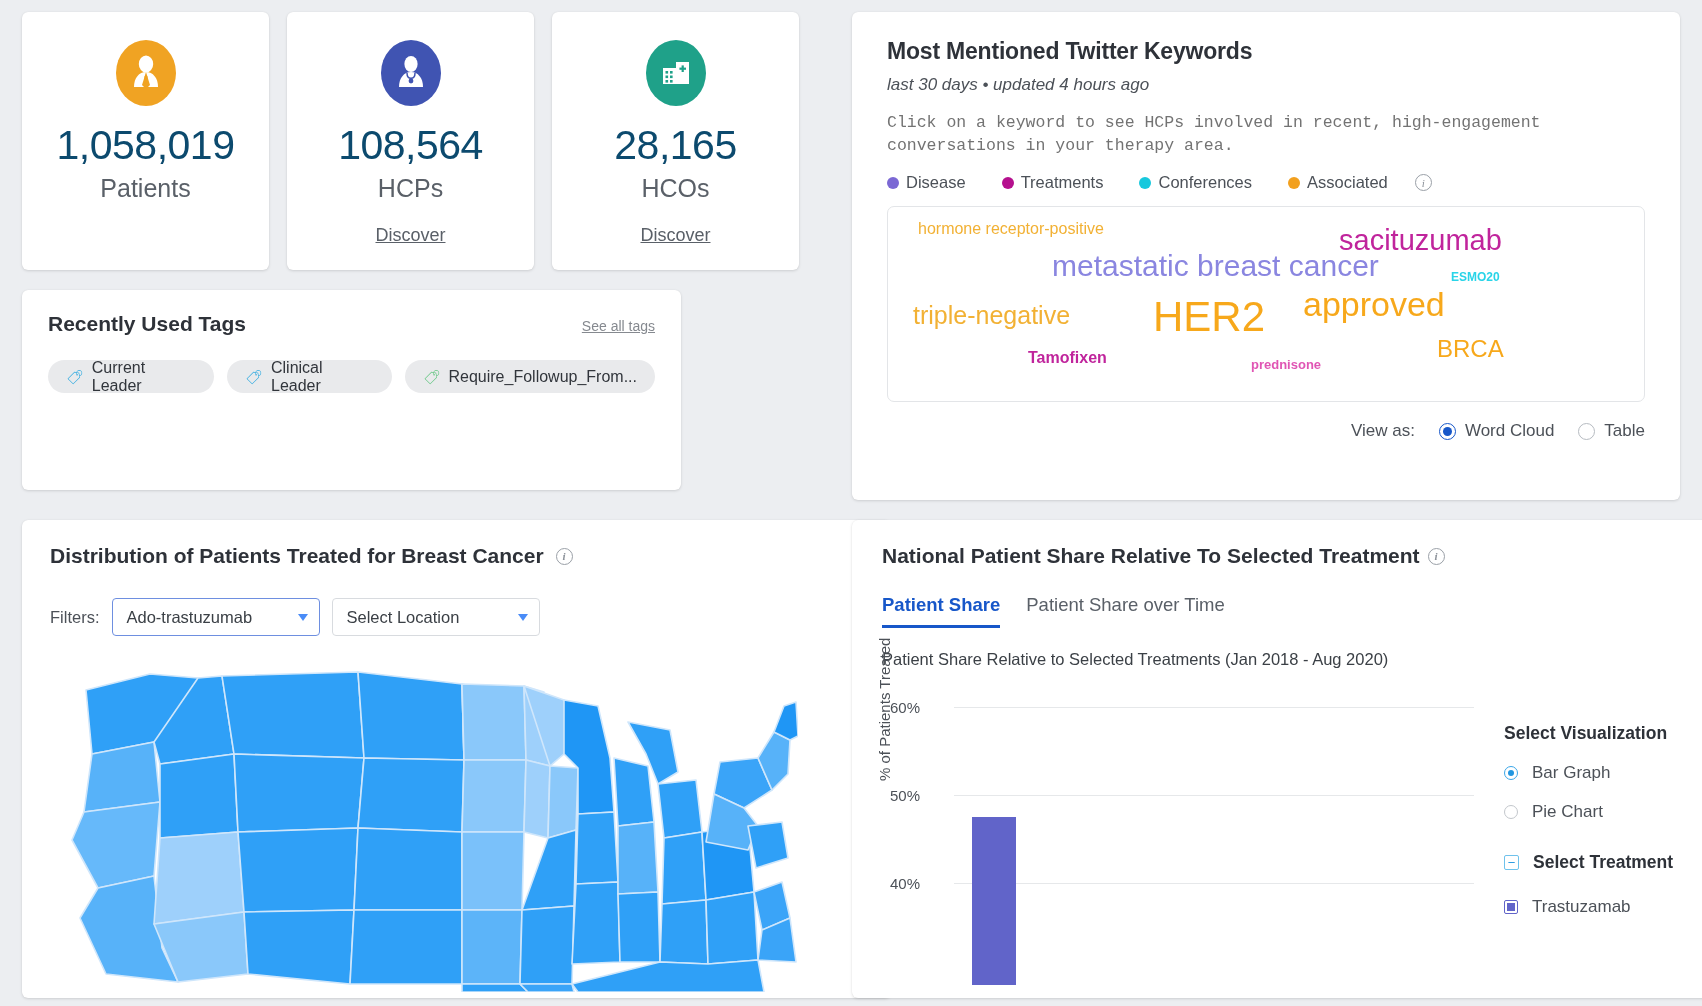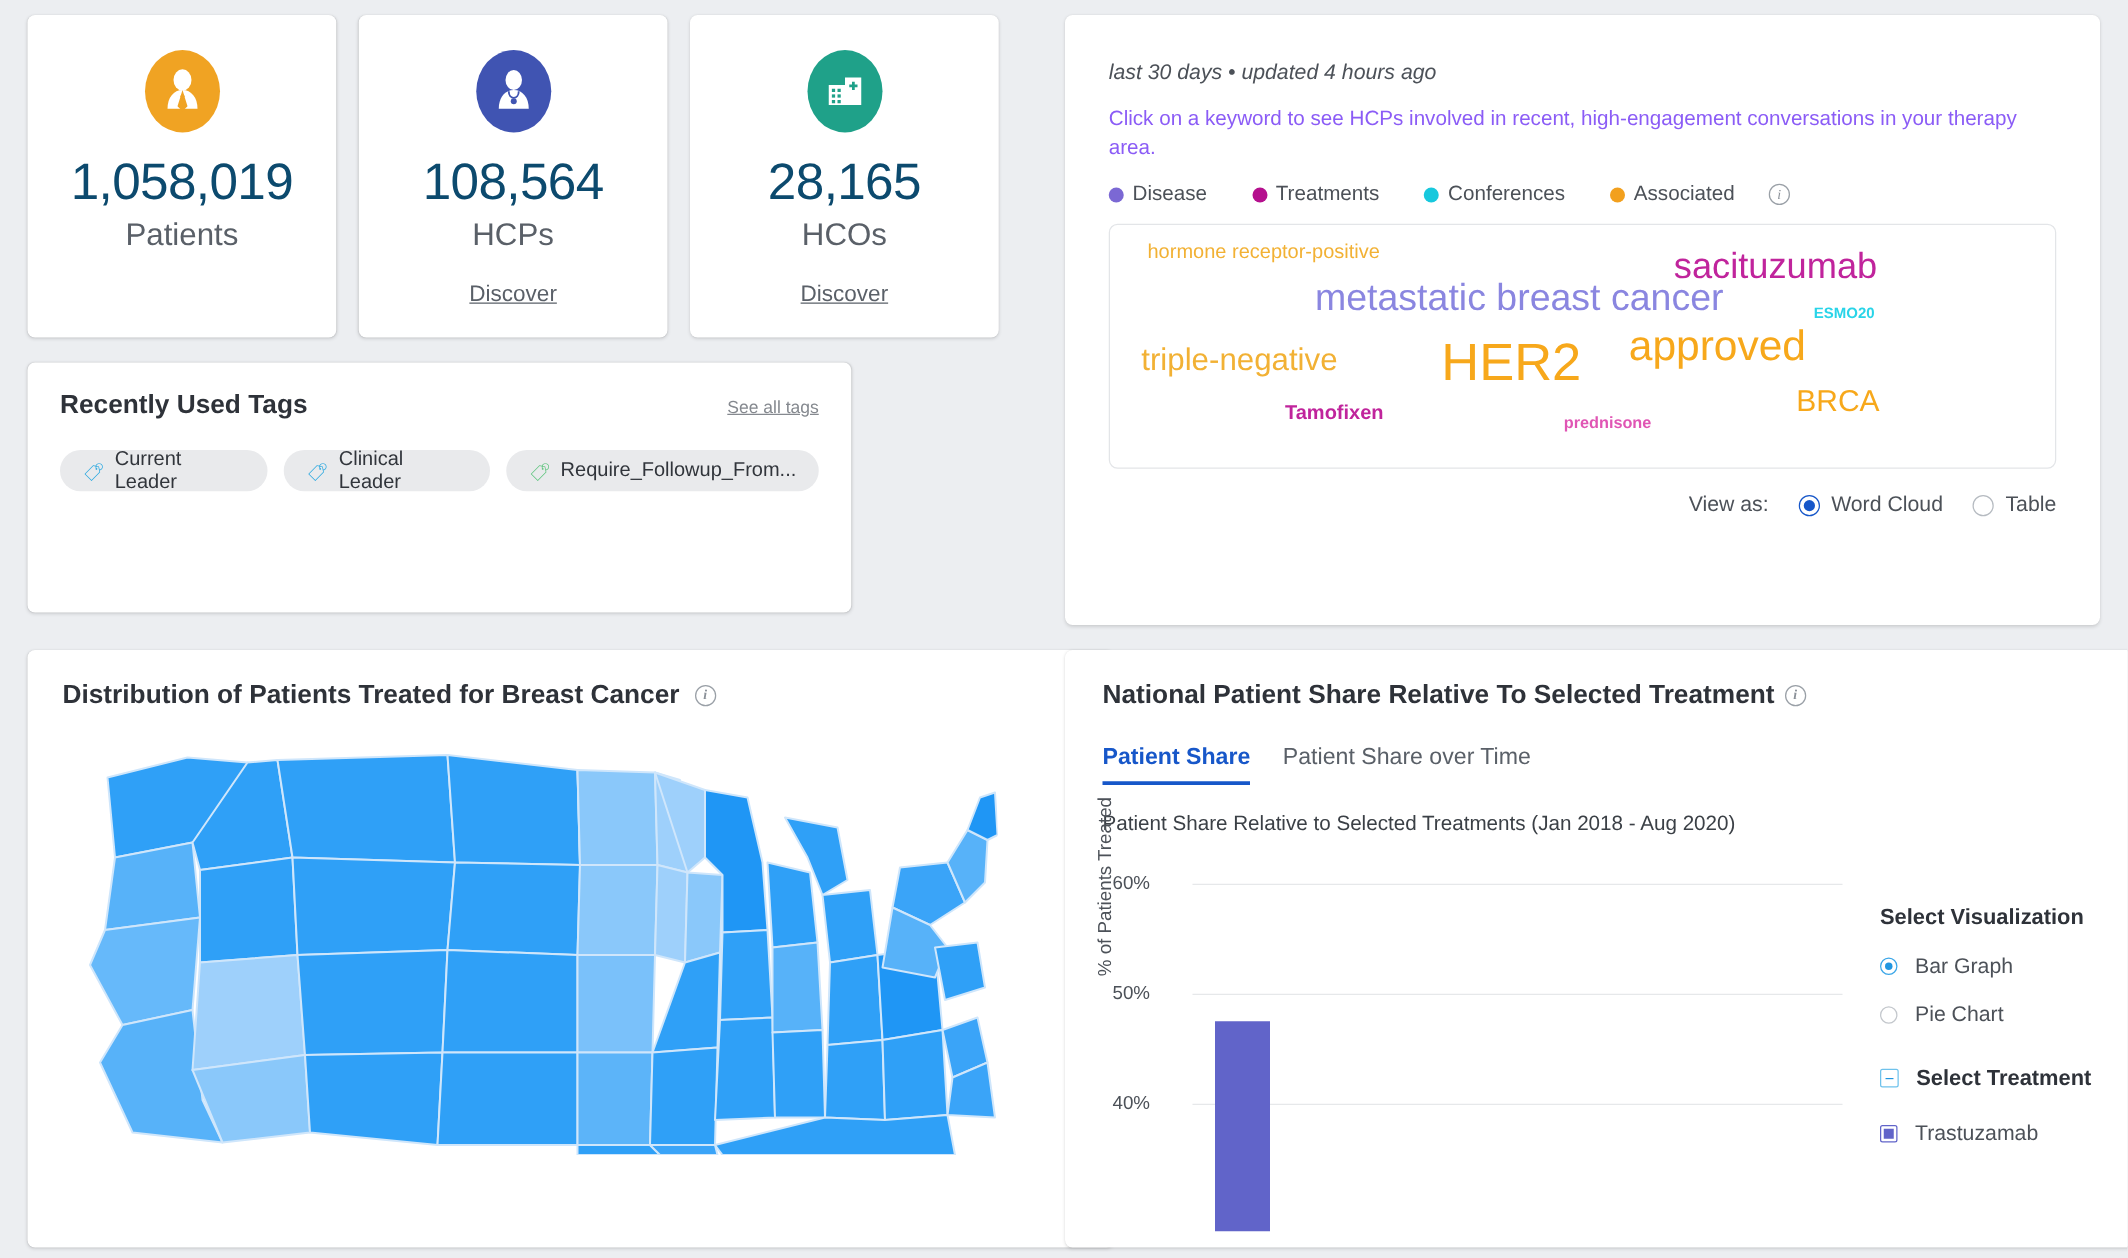--- a/index.html
+++ b/index.html
@@ -55,21 +55,21 @@
   }
   .tag-ico { font-size: 14px; transform: scaleX(-1); }
 
   
   .twitter-card {
     position: absolute; left: 852px; top: 12px;
     width: 828px; height: 488px; padding: 26px 35px 0 35px;
   }
   .tw-title { font-size: 23px; font-weight: 700; color: #2e3239; letter-spacing: -0.2px; }
   .tw-sub { font-size: 17px; font-style: italic; color: #4c5158; margin-top: 10px; }
-  .tw-desc { font-size: 16.5px; color: #8b5cf6; margin-top: 16px; line-height: 1.4; max-width: 740px; }
+  .tw-desc { font-size: 16.5px; color: #737373; margin-top: 16px; line-height: 1.4; max-width: 740px; font-family: Liberation Mono, monospace; }
   .tw-legend { display: flex; align-items: center; gap: 19px; margin-top: 16px; font-size: 16.5px; color: #4c5158; }
   .lg-item { display: flex; align-items: center; gap: 7px; margin-right: 17px; }
   .lg-dot { width: 12px; height: 12px; border-radius: 50%; display: inline-block; }
   .info-circ {
     width: 17px; height: 17px; border-radius: 50%; border: 1.3px solid #9aa0a7;
     color: #8b9199; font-size: 11px; display: inline-flex; align-items: center;
     justify-content: center; font-family: "Liberation Serif", serif; font-style: italic;
   }
   .cloud-box {
     position: relative; margin-top: 14px; height: 196px;
@@ -215,20 +215,21 @@
         <span>Clinical Leader</span>
       </div>
       <div class="tag-chip">
         <span class="tag-ico" style="color:#5cc47c;">🏷</span>
         <span>Require_Followup_From...</span>
       </div>
     </div>
   </div>
 
   <div class="card twitter-card">
+    <div class="tw-title">Most Mentioned Twitter Keywords</div>
     <div class="tw-sub">last 30 days • updated 4 hours ago</div>
     <div class="tw-desc">Click on a keyword to see HCPs involved in recent, high-engagement conversations in your therapy area.</div>
 
     <div class="tw-legend">
       <span class="lg-item">
         <span class="lg-dot" style="background:#7b68d4;"></span>
         <span>Disease</span>
       </span>
       <span class="lg-item">
         <span class="lg-dot" style="background:#b5108e;"></span>
@@ -270,20 +271,31 @@
       </span>
     </div>
   </div>
 
   <div class="card map-card">
     <div class="panel-title">
       <span>Distribution of Patients Treated for Breast Cancer</span>
       <span class="info-circ">i</span>
     </div>
 
+    <div class="filters-row">
+      <span class="filters-label">Filters:</span>
+      <div class="select primary">
+        <span>Ado-trastuzumab</span>
+        <span class="caret"></span>
+      </div>
+      <div class="select plain">
+        <span>Select Location</span>
+        <span class="caret"></span>
+      </div>
+    </div>
 
     <div class="map-wrap">
       <svg width="740" height="330" viewBox="0 0 740 330" aria-hidden="true">
         <g stroke="#cfe6fb" stroke-width="1.6" stroke-linejoin="round">
 
           <path d="M28 28 L92 12 L140 16 L132 70 L96 80 L34 92 Z" fill="#2fa0f7"></path>
           <path d="M34 92 L96 80 L102 140 L26 150 Z" fill="#57b2f9"></path>
           <path d="M26 150 L102 140 L96 214 L40 226 L14 178 Z" fill="#66b9fa"></path>
           <path d="M40 226 L96 214 L104 286 L120 320 L48 312 L22 256 Z" fill="#57b2f9"></path>
           <path d="M96 80 L140 16 L164 14 L176 92 L102 102 Z" fill="#2fa0f7"></path>

